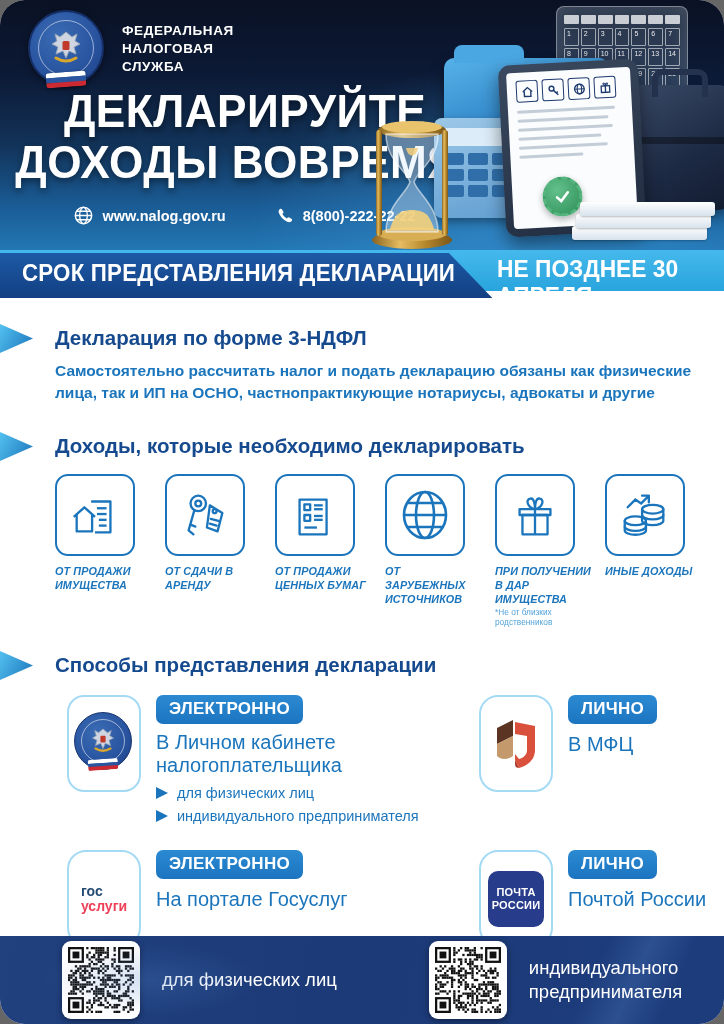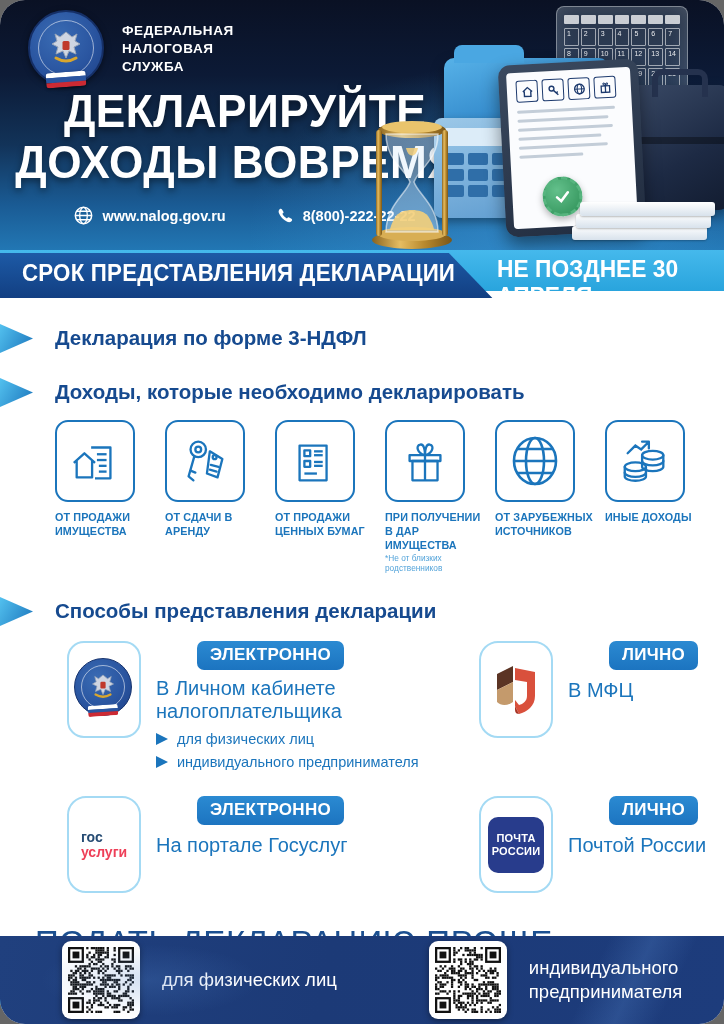--- a/index.html
+++ b/index.html
@@ -93,31 +93,31 @@
   .sec1 .sec-arrow { top:-2px; }
   .sec1 .body-text { margin-top:10px; width:648px; color:#1b75bc; font-weight:bold; font-size:15.5px; line-height:1.42; }
 
   .sec2 { margin-top:30px; }
   .sec2 .sec-arrow { top:-2px; }
   .cards { display:flex; justify-content:space-between; width:648px; margin-top:16px; }
   .income-card { width:98px; }
   .income-card .frame { width:80px; height:82px; border:2.4px solid #1b75bc; border-radius:13px;
     display:flex; align-items:center; justify-content:center; background:#fff; }
   .income-card .label { margin-top:8px; color:#1b75bc; font-weight:bold; font-size:10.8px; line-height:1.3;
-    letter-spacing:.1px; }
+    letter-spacing:.1px;font-style:italic; }
   .income-card .footnote { margin-top:1px; color:#54a4da; font-size:8.3px; }
 
   .sec3 { margin-top:26px; }
   .sec3 .sec-arrow { top:-2px; }
   .methods { display:grid; grid-template-columns:412px auto; row-gap:26px; margin-top:18px; padding-left:12px; }
   .method { display:flex; gap:15px; align-items:flex-start; }
   .tile { flex:0 0 auto; width:74px; height:97px; background:#fff; border:2.5px solid #a4daf4; border-radius:19px;
     display:flex; align-items:center; justify-content:center; }
   .badge { display:inline-block; background:linear-gradient(180deg,#2b8ad2,#1c74c0); color:#fff; font-weight:bold;
-    font-size:17px; padding:4px 13px 5px; border-radius:7px; letter-spacing:.3px;margin-left:41px; }
+    font-size:17px; padding:4px 13px 5px; border-radius:7px; letter-spacing:.3px; }
   .method .mtitle { margin-top:7px; color:#1b75bc; font-size:20px; }
   .method .mtitle.big { font-size:20px; margin-top:9px; }
   .bullets { margin-top:8px; display:flex; flex-direction:column; gap:7px; }
   .bullet { display:flex; align-items:center; gap:9px; color:#1b75bc; font-size:14.5px; }
   .tri { width:12px; height:12px; background:#1b75bc; clip-path:polygon(0 0, 100% 50%, 0 100%); flex:0 0 auto; }
   .mini-emblem { position:relative; width:60px; height:64px; }
   .mini-emblem .ring { position:absolute; width:58px; height:58px; border-radius:50%;
     background:radial-gradient(circle at 40% 35%, #3a6cb4 0%, #2a55a0 55%, #1d3f85 100%); border:1.5px solid #16336e; }
   .mini-emblem .inner { position:absolute; top:7px; left:7px; width:44px; height:44px; border-radius:50%;
     border:1.2px solid rgba(255,255,255,.55); }
@@ -343,20 +343,21 @@
   <div class="deadline">
     <div class="light"></div>
     <div class="dark"></div>
     <div class="left-text">СРОК ПРЕДСТАВЛЕНИЯ ДЕКЛАРАЦИИ</div>
     <div class="right-text">НЕ ПОЗДНЕЕ 30 АПРЕЛЯ</div>
   </div>
 
   <div class="section sec1">
     <div class="sec-arrow"></div>
     <div class="sec-head">Декларация по форме 3-НДФЛ</div>
+    <div class="body-text">Самостоятельно рассчитать налог и подать декларацию обязаны как физические лица, так и ИП на ОСНО, частнопрактикующие нотариусы, адвокаты и другие</div>
   </div>
 
   <div class="section sec2">
     <div class="sec-arrow"></div>
     <div class="sec-head">Доходы, которые необходимо декларировать</div>
 
     <div class="cards">
 
       <div class="income-card">
         <div class="frame">
@@ -399,42 +400,42 @@
               <line x1="27" y1="29" x2="36" y2="29"></line>
               <line x1="27" y1="33" x2="36" y2="33"></line>
             <line x1="17" y1="41" x2="30" y2="41"></line>
           </svg>
         </div>
         <div class="label">ОТ ПРОДАЖИ ЦЕННЫХ БУМАГ</div>
       </div>
 
       <div class="income-card">
         <div class="frame">
-          <svg width="54" height="54" viewBox="0 0 56 56" fill="none" stroke="#1b75bc" stroke-width="2.4" stroke-linejoin="round">
-            <rect x="12" y="22" width="32" height="6"></rect>
-              <rect x="15" y="28" width="26" height="20"></rect>
-            <line x1="28" y1="22" x2="28" y2="48"></line>
-            <path d="M28 22 C20 20 18 12 23 11 C27 10 28 17 28 22 C28 17 29 10 33 11 C38 12 36 20 28 22"></path>
-          </svg>
-        </div>
-        <div class="label">ПРИ ПОЛУЧЕНИИ В ДАР ИМУЩЕСТВА</div>
-        <div class="footnote">*Не от близких родственников</div>
-      </div>
-
-      <div class="income-card">
-        <div class="frame">
           <svg width="56" height="56" viewBox="0 0 56 56" fill="none" stroke="#1b75bc" stroke-width="2.6">
             <ellipse cx="28" cy="28" rx="21" ry="23"></ellipse>
               <ellipse cx="28" cy="28" rx="9" ry="23"></ellipse>
             <line x1="7" y1="28" x2="49" y2="28"></line>
               <line x1="10" y1="16" x2="46" y2="16"></line>
               <line x1="10" y1="40" x2="46" y2="40"></line>
           </svg>
         </div>
         <div class="label">ОТ ЗАРУБЕЖНЫХ ИСТОЧНИКОВ</div>
+      </div>
+
+      <div class="income-card">
+        <div class="frame">
+          <svg width="54" height="54" viewBox="0 0 56 56" fill="none" stroke="#1b75bc" stroke-width="2.4" stroke-linejoin="round">
+            <rect x="12" y="22" width="32" height="6"></rect>
+              <rect x="15" y="28" width="26" height="20"></rect>
+            <line x1="28" y1="22" x2="28" y2="48"></line>
+            <path d="M28 22 C20 20 18 12 23 11 C27 10 28 17 28 22 C28 17 29 10 33 11 C38 12 36 20 28 22"></path>
+          </svg>
+        </div>
+        <div class="label">ПРИ ПОЛУЧЕНИИ В ДАР ИМУЩЕСТВА</div>
+        <div class="footnote">*Не от близких родственников</div>
       </div>
 
       <div class="income-card">
         <div class="frame">
           <svg width="54" height="54" viewBox="0 0 56 56" fill="none" stroke="#1b75bc" stroke-width="2.4" stroke-linecap="round">
             <path d="M10 20 L18 12 L24 16 L32 8 M32 8 H25 M32 8 V15"></path>
             <ellipse cx="36" cy="22" rx="11" ry="4.5"></ellipse>
               <path d="M25 22 V34 C25 36.5 30 38.5 36 38.5 C42 38.5 47 36.5 47 34 V22"></path>
             <path d="M25 28 C25 30.5 30 32.5 36 32.5 C42 32.5 47 30.5 47 28"></path>
             <ellipse cx="18" cy="34" rx="11" ry="4.5"></ellipse>

